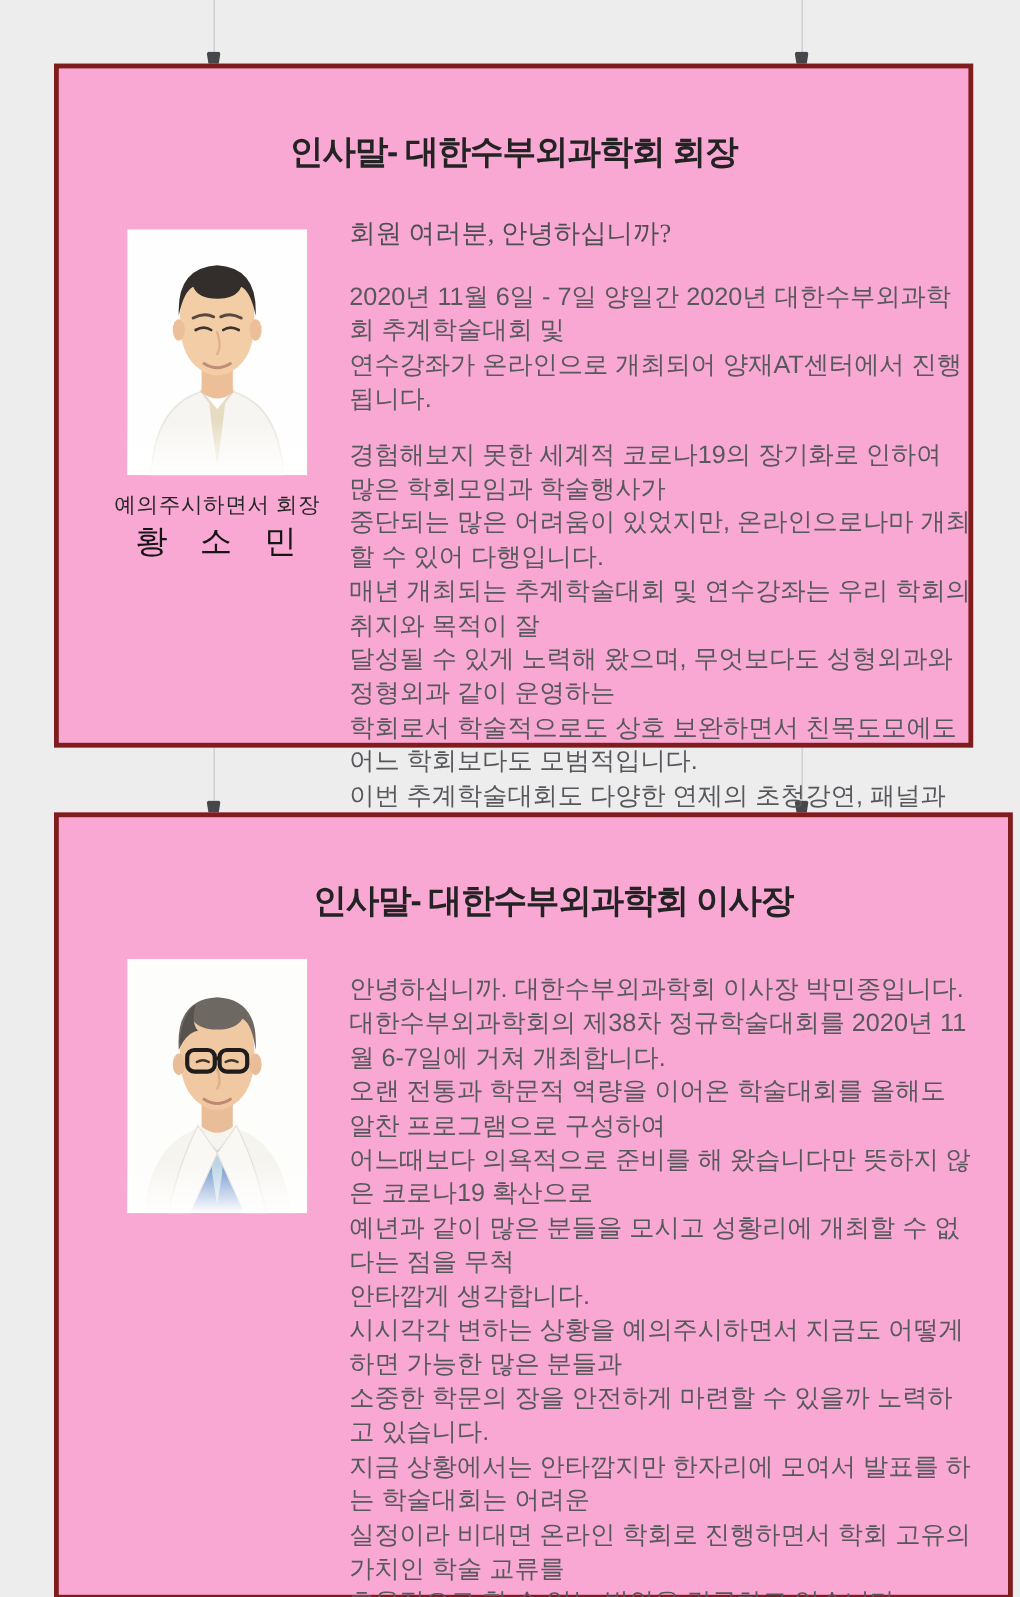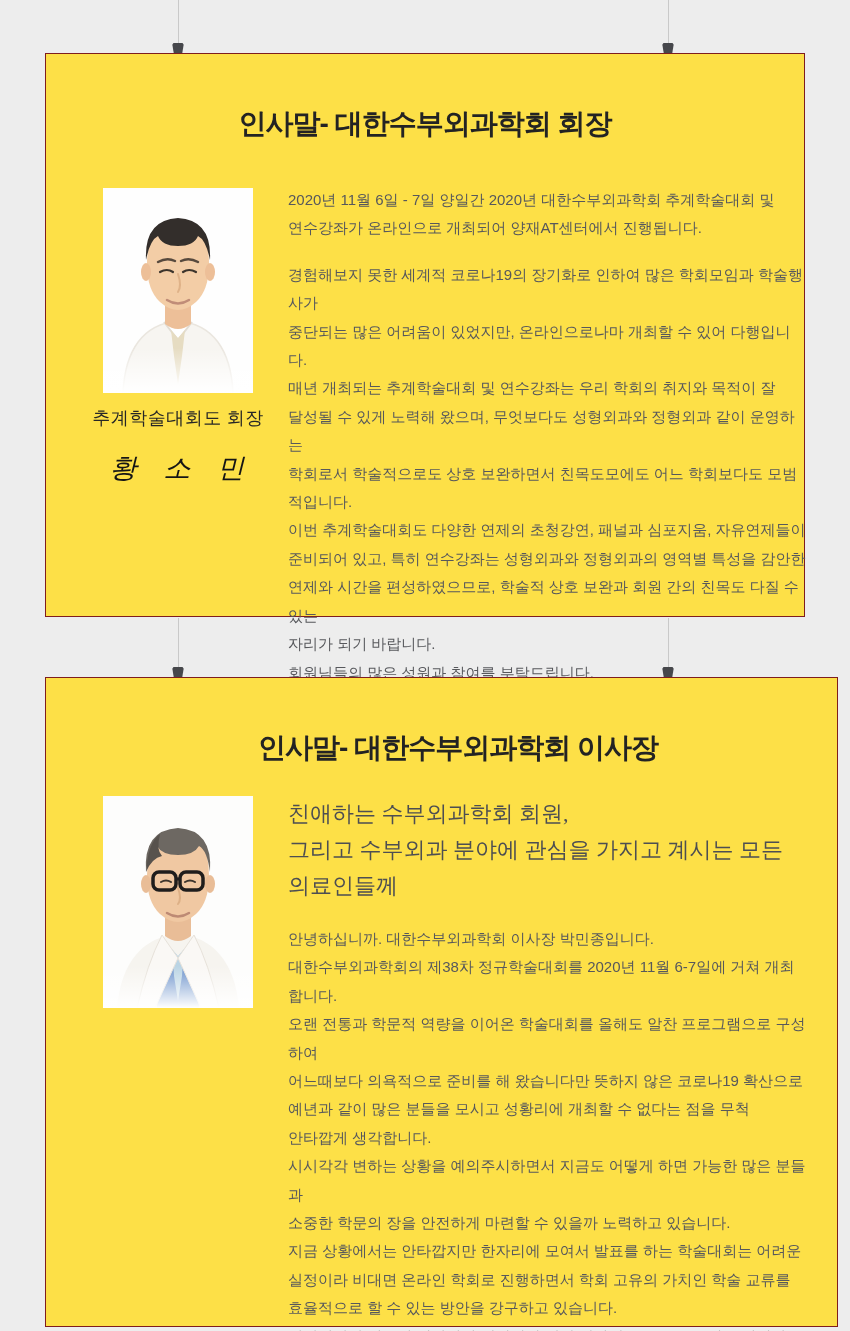--- a/index.html
+++ b/index.html
@@ -26,22 +26,22 @@
   }
   .pin-1a { left: 172px; top: 43px; }
   .pin-1b { left: 662px; top: 43px; }
   .pin-2a { left: 172px; top: 667px; }
   .pin-2b { left: 662px; top: 667px; }
 
   .card {
     position: absolute;
     left: 45px;
     width: 758px;
-    background: #fde047;
-    border: 1px solid #7f1d1d;
+    background: #f9a8d4;
+    border: 4px solid #7f1d1d;
   }
   .card-president { top: 53px; height: 562px; }
   .card-chairman  { top: 677px; height: 648px; padding-left: 33px; }
 
   .card-title {
     margin: 0;
     padding-top: 51px;
     text-align: center;
     font-size: 28px;
     font-weight: 700;
@@ -60,49 +60,48 @@
   .photo { display: block; margin: 0 auto; }
   .position-label {
     margin-top: 13px;
     font-family: "Liberation Serif", "DejaVu Serif", serif;
     font-size: 18px;
     color: #262626;
     letter-spacing: 0.5px;
     white-space: nowrap;
   }
   .person-name {
-    margin-top: 20px;
+    margin-top: 0;
     font-family: "Liberation Serif", "DejaVu Serif", serif;
     font-size: 27px;
     color: #151515;
     letter-spacing: 2px;
     word-spacing: 16px;
     white-space: nowrap;
-    font-style: italic;
   }
 
   .content {
     position: absolute;
     left: 242px;
     width: 518px;
   }
   .card-president .content { top: 120px; }
   .card-chairman  .content { top: 118px; }
   .greeting-heading {
     margin: 0 0 21px;
     font-family: "Liberation Serif", "DejaVu Serif", serif;
     font-size: 22px;
     font-weight: 400;
     color: #4d4e52;
     line-height: 36px;
     white-space: pre-line;
   }
   .content p {
     margin: 12px 0 18px;
-    font-size: 15px;
+    font-size: 21px;
     line-height: 28.4px;
     color: #57585c;
     white-space: pre-line;
   }
   .content p:last-child { margin-bottom: 0; }
 </style>
 </head>
 <body>
 
 <div class="page">
@@ -137,25 +136,26 @@
         <ellipse cx="107" cy="84" rx="5" ry="9" fill="#edbf98"></ellipse>
         <path d="M43 72 q-2 -40 32 -42 q34 2 32 42 q-4 -20 -12 -24 q-4 10 -20 10 q-16 0 -20 -10 q-8 4 -12 24 Z" fill="#332e2b"></path>
         <path d="M55 74 q9 -5 17 -1" stroke="#57493d" stroke-width="2.5" fill="none" stroke-linecap="round"></path>
         <path d="M78 73 q8 -4 17 1" stroke="#57493d" stroke-width="2.5" fill="none" stroke-linecap="round"></path>
         <path d="M57 84 q7 -4 13 0" stroke="#3c342c" stroke-width="2.2" fill="none" stroke-linecap="round"></path>
         <path d="M80 84 q6 -4 13 0" stroke="#3c342c" stroke-width="2.2" fill="none" stroke-linecap="round"></path>
         <path d="M75 86 q4 12 0 18" stroke="#dfb288" stroke-width="2" fill="none" stroke-linecap="round"></path>
         <path d="M64 112 q11 7 22 0" stroke="#c08d78" stroke-width="2.5" fill="none" stroke-linecap="round"></path>
         <rect x="0" y="160" width="150" height="45" fill="url(#fadeA)"></rect>
       </svg>
-      <div class="position-label">추계학술대회도 회장</div>
+      <div class="position-label">예의주시하면서 회장</div>
       <div class="person-name">황 소 민</div>
     </div>
 
     <div class="content">
+      <h2 class="greeting-heading">회원 여러분, 안녕하십니까?</h2>
       <p>2020년 11월 6일 - 7일 양일간 2020년 대한수부외과학회 추계학술대회 및
 연수강좌가 온라인으로 개최되어 양재AT센터에서 진행됩니다.</p>
       <p>경험해보지 못한 세계적 코로나19의 장기화로 인하여 많은 학회모임과 학술행사가
 중단되는 많은 어려움이 있었지만, 온라인으로나마 개최할 수 있어 다행입니다.
 매년 개최되는 추계학술대회 및 연수강좌는 우리 학회의 취지와 목적이 잘
 달성될 수 있게 노력해 왔으며, 무엇보다도 성형외과와 정형외과 같이 운영하는
 학회로서 학술적으로도 상호 보완하면서 친목도모에도 어느 학회보다도 모범적입니다.
 이번 추계학술대회도 다양한 연제의 초청강연, 패널과 심포지움, 자유연제들이
 준비되어 있고, 특히 연수강좌는 성형외과와 정형외과의 영역별 특성을 감안한
 연제와 시간을 편성하였으므로, 학술적 상호 보완과 회원 간의 친목도 다질 수 있는
@@ -193,22 +193,20 @@
         <rect x="50" y="76" width="23" height="18" rx="6" fill="none" stroke="#1f1d1c" stroke-width="3.5"></rect>
         <rect x="77" y="76" width="23" height="18" rx="6" fill="none" stroke="#1f1d1c" stroke-width="3.5"></rect>
         <path d="M73 83 h4" stroke="#1f1d1c" stroke-width="3"></path>
         <path d="M75 92 q4 11 0 16" stroke="#ddb086" stroke-width="2" fill="none" stroke-linecap="round"></path>
         <path d="M64 117 q11 7 22 0" stroke="#bd8a74" stroke-width="2.5" fill="none" stroke-linecap="round"></path>
         <rect x="0" y="170" width="150" height="42" fill="url(#fadeB)"></rect>
       </svg>
     </div>
 
     <div class="content">
-      <h2 class="greeting-heading">친애하는 수부외과학회 회원,
-그리고 수부외과 분야에 관심을 가지고 계시는 모든 의료인들께</h2>
       <p>안녕하십니까. 대한수부외과학회 이사장 박민종입니다.
 대한수부외과학회의 제38차 정규학술대회를 2020년 11월 6-7일에 거쳐 개최합니다.
 오랜 전통과 학문적 역량을 이어온 학술대회를 올해도 알찬 프로그램으로 구성하여
 어느때보다 의욕적으로 준비를 해 왔습니다만 뜻하지 않은 코로나19 확산으로
 예년과 같이 많은 분들을 모시고 성황리에 개최할 수 없다는 점을 무척
 안타깝게 생각합니다.
 시시각각 변하는 상황을 예의주시하면서 지금도 어떻게 하면 가능한 많은 분들과
 소중한 학문의 장을 안전하게 마련할 수 있을까 노력하고 있습니다.
 지금 상황에서는 안타깝지만 한자리에 모여서 발표를 하는 학술대회는 어려운
 실정이라 비대면 온라인 학회로 진행하면서 학회 고유의 가치인 학술 교류를

